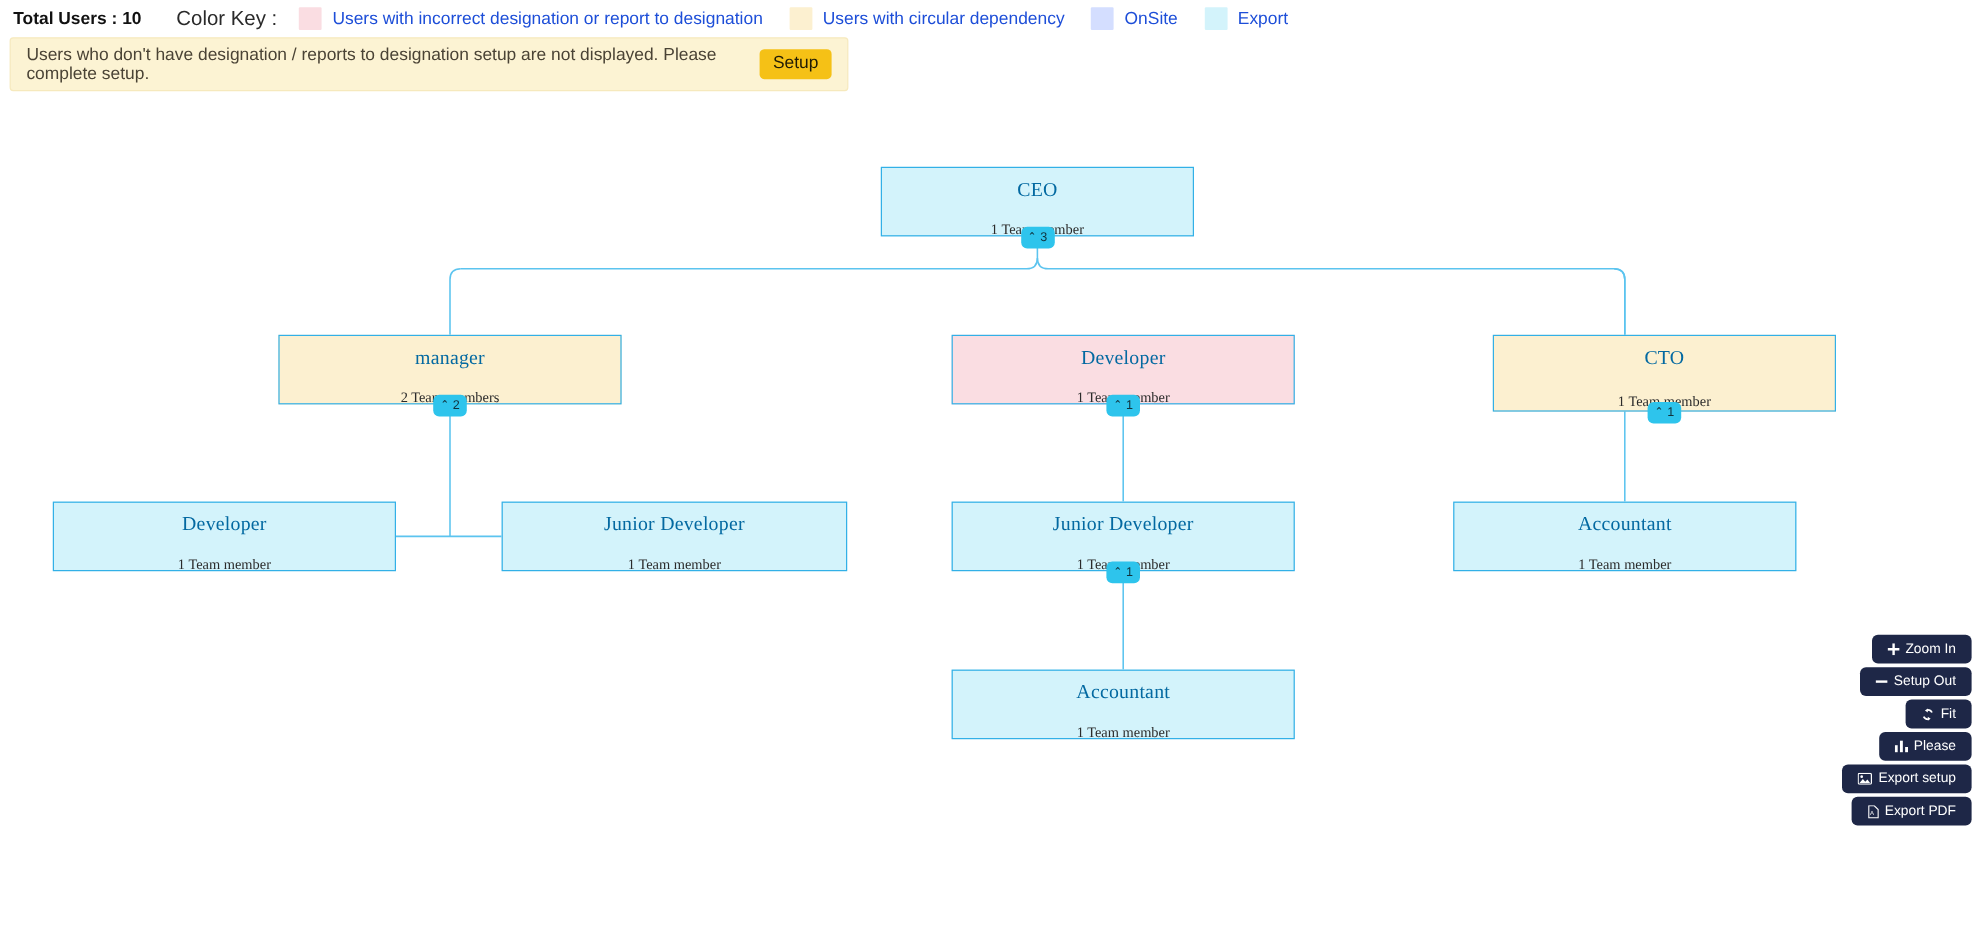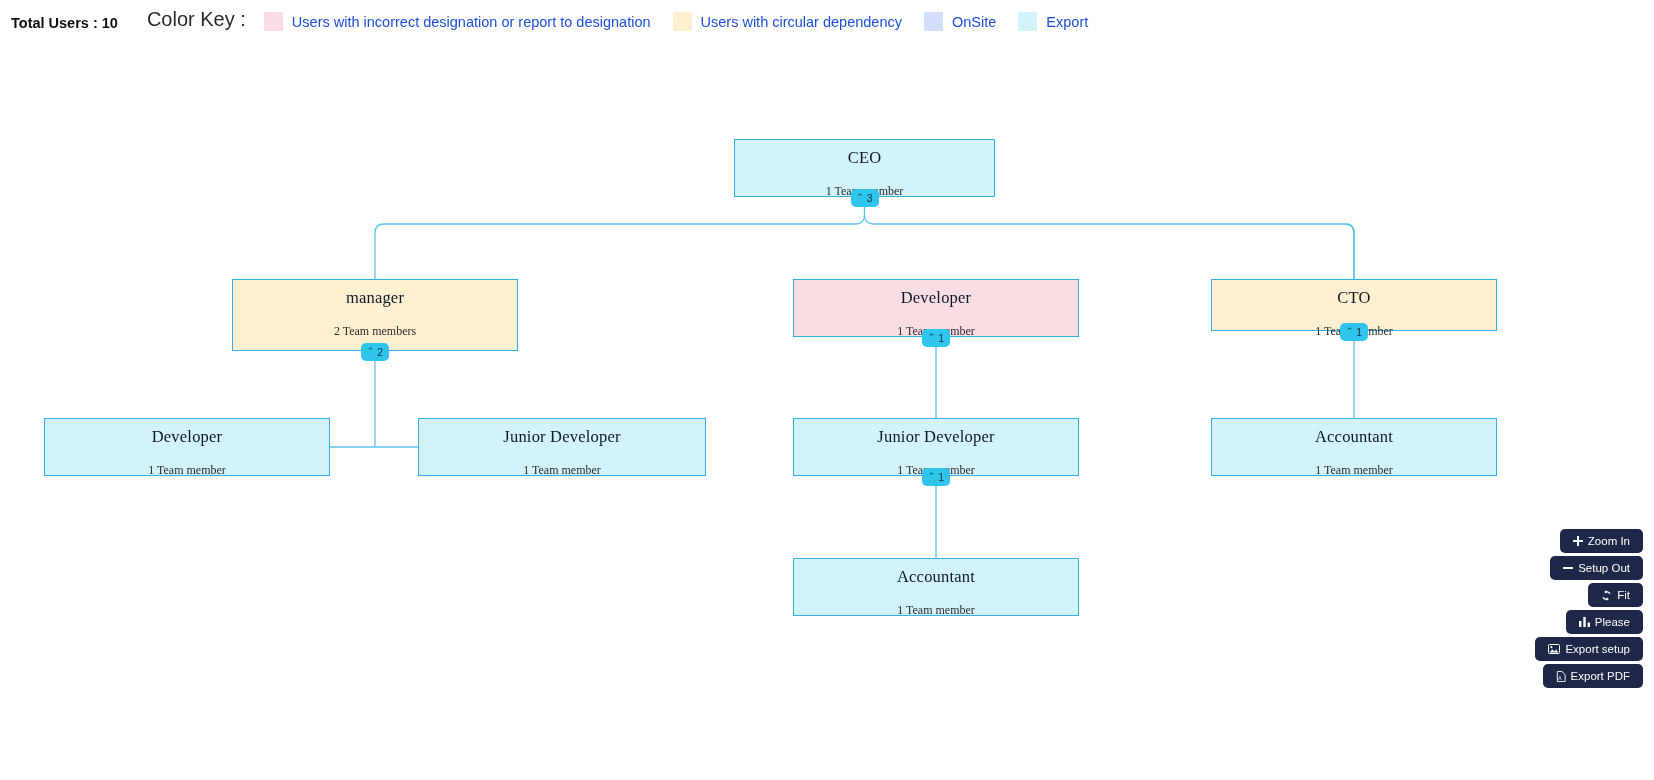--- a/index.html
+++ b/index.html
@@ -7,28 +7,28 @@
     width: 1654px; height: 780px;
     background: #ffffff;
     font-family: "Liberation Sans", sans-serif;
     overflow: hidden;
   }
   #root { position: relative; width: 1654px; height: 780px; }
 
   
   .legend-bar {
     position: absolute; left: 0; top: 0; width: 1654px; height: 31px;
-    display: flex; align-items: flex-end;
+    display: flex; align-items: center;
     padding-left: 11px;
     font-size: 14.5px; color: #1d1d1d;
     background: #ffffff;
     white-space: nowrap;
   }
   .total-users { font-weight: bold; font-size: 14.5px; color: #111; }
-  .colorkey-label { margin-left: 29px; font-size: 20px; color: #2a2a2a; }
+  .colorkey-label { margin-left: 29px; font-size: 17px; color: #2a2a2a; }
   .legend-item { display: flex; align-items: center; margin-left: 22px; }
   .legend-item.first { margin-left: 18px; }
   .swatch {
     width: 19px; height: 19px; display: inline-block;
     border-radius: 1px; margin-right: 9px;
   }
   .legend-text { font-size: 14.5px; color: #1d4ed8; }
 
   
   .warn-banner {
@@ -57,21 +57,21 @@
 
   .node {
     position: absolute;
     border: 1.6px solid #32b0e7;
     display: flex; flex-direction: column;
     align-items: center; justify-content: flex-start;
     font-family: "Liberation Serif", serif;
   }
   .node .n-title {
     font-family: "Liberation Serif", serif;
-    font-size: 16.5px; color: #0f172a;
+    font-size: 16.5px; color: #0369a1;
     margin-top: 8px; letter-spacing: .2px;
   }
   .node .n-sub {
     font-family: "Liberation Serif", serif;
     font-size: 12px; color: #2b2b2b;
     margin-top: 16px;
   }
   .node.offsite { background: #d3f3fb; }
   .node.circular { background: #fcf0d0; }
   .node.incorrect { background: #fadde2; }
@@ -132,20 +132,24 @@
     <span class="legend-item">
       <span class="swatch" style="background: rgb(212, 222, 255);"></span>
       <span class="legend-text">OnSite</span>
     </span>
     <span class="legend-item">
       <span class="swatch" style="background: rgb(211, 243, 251);"></span>
       <span class="legend-text">Export</span>
     </span>
   </div>
 
+  <div class="warn-banner" style="background: rgb(252, 243, 211);">
+    <span class="warn-text">Users who don't have designation / reports to designation setup are not displayed. Please complete setup.</span>
+    <button class="setup-btn" style="background: rgb(245, 193, 22);">Setup</button>
+  </div>
 
   <div id="chart-canvas">
     <svg id="links">
         <path d="M 864.5 111 L 864.5 129" fill="none" stroke="#5cc4ef" stroke-width="1.3"></path>
         <path d="M 384 138 L 855.5 138 Q 864.5 138 864.5 129" fill="none" stroke="#5cc4ef" stroke-width="1.3"></path>
         <path d="M 864.5 129 Q 864.5 138 873.5 138 L 1345 138" fill="none" stroke="#5cc4ef" stroke-width="1.3"></path>
         <path d="M 375 193 L 375 147 Q 375 138 384 138" fill="none" stroke="#5cc4ef" stroke-width="1.3"></path>
         <path d="M 1354 193 L 1354 147 Q 1354 138 1345 138" fill="none" stroke="#5cc4ef" stroke-width="1.3"></path>
         <path d="M 1354 193 L 1354 147 Q 1354 138 1345 138" fill="none" stroke="#5cc4ef" stroke-width="1.3"></path>
         <path d="M 375 251 L 375 361" fill="none" stroke="#5cc4ef" stroke-width="1.3"></path>
@@ -157,37 +161,37 @@
       </svg>
     <div id="nodes-layer">
         <div class="node offsite" style="left: 734px; top: 53px; width: 261px; height: 58px; border-color: rgb(50, 176, 231);">
           <div class="n-title">CEO</div>
           <div class="n-sub">1 Team member</div>
           <div class="count-badge" style="background: rgb(46, 196, 236);">
             <span class="chev">⌃</span>
             <span>3</span>
           </div>
         </div>
-        <div class="node circular" style="left: 232px; top: 193px; width: 286px; height: 72px; border-color: rgb(50, 176, 231);">
+        <div class="node circular" style="left: 232px; top: 193px; width: 286px; height: 58px; border-color: rgb(50, 176, 231);">
           <div class="n-title">manager</div>
           <div class="n-sub">2 Team members</div>
           <div class="count-badge" style="background: rgb(46, 196, 236);">
             <span class="chev">⌃</span>
             <span>2</span>
           </div>
         </div>
         <div class="node incorrect" style="left: 793px; top: 193px; width: 286px; height: 58px; border-color: rgb(50, 176, 231);">
           <div class="n-title">Developer</div>
           <div class="n-sub">1 Team member</div>
           <div class="count-badge" style="background: rgb(46, 196, 236);">
             <span class="chev">⌃</span>
             <span>1</span>
           </div>
         </div>
-        <div class="node circular" style="left: 1211px; top: 193px; width: 286px; height: 52px; border-color: rgb(50, 176, 231); justify-content: space-between;">
+        <div class="node circular" style="left: 1244px; top: 193px; width: 286px; height: 64px; border-color: rgb(50, 176, 231); justify-content: space-between;">
           <div class="n-title">CTO</div>
           <div class="n-sub">1 Team member</div>
           <div class="count-badge" style="background: rgb(46, 196, 236);">
             <span class="chev">⌃</span>
             <span>1</span>
           </div>
         </div>
         <div class="node offsite" style="left: 44px; top: 332px; width: 286px; height: 58px; border-color: rgb(50, 176, 231);">
           <div class="n-title">Developer</div>
           <div class="n-sub">1 Team member</div>

